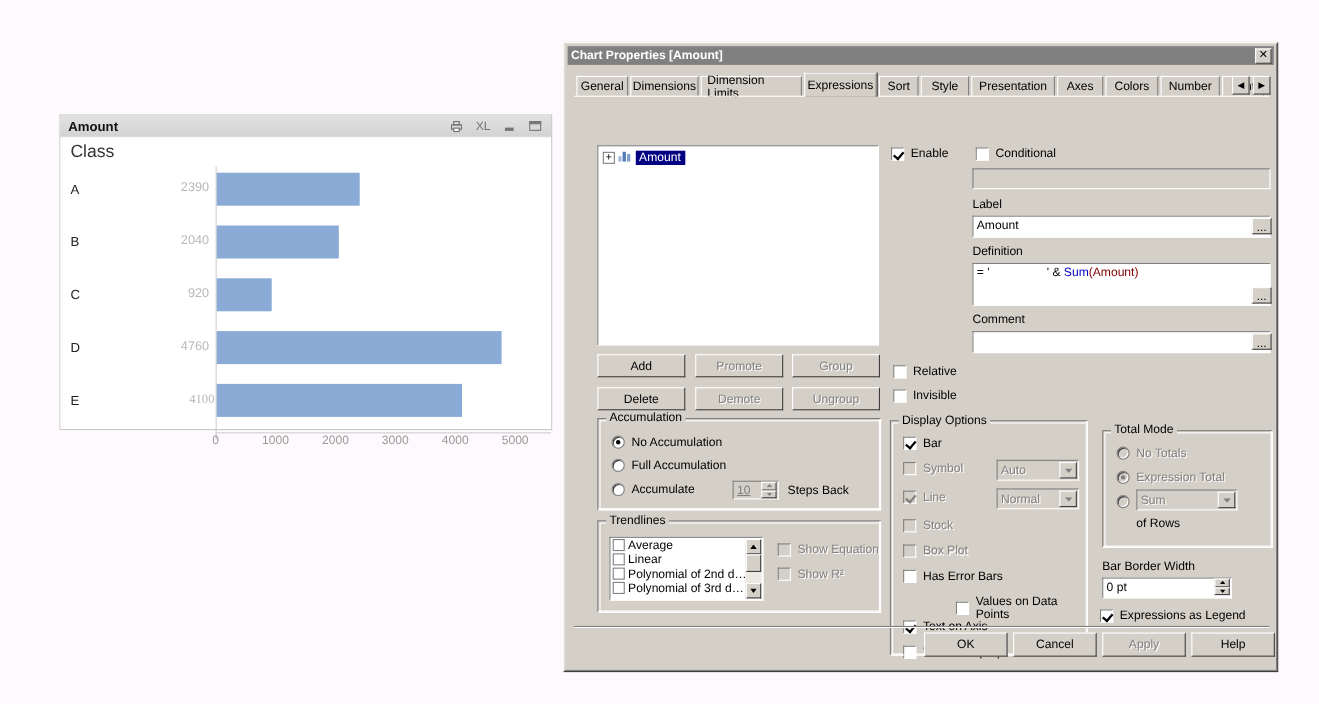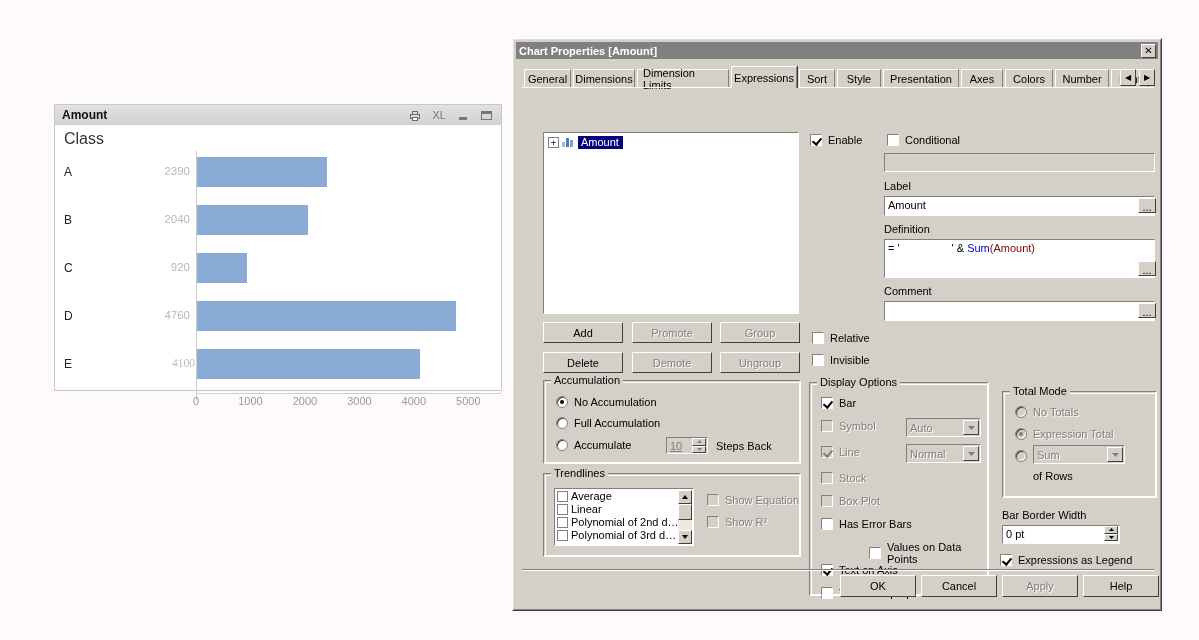--- a/index.html
+++ b/index.html
@@ -27,21 +27,21 @@
     background:linear-gradient(#e2e2e2,#d2d2d2);
     border-bottom:1px solid #cfcfcf;
     display:flex;align-items:center;
     padding:0 4px 0 7px;
     box-sizing:border-box;
   }
   #chart-title{
     font-weight:bold;font-size:12px;color:#111;
     flex:1;letter-spacing:0px;
   }
-  .cap-icons{display:flex;align-items:flex-end;gap:12px;padding-right:4px;color:#767676;}
+  .cap-icons{display:flex;align-items:center;gap:12px;padding-right:4px;color:#767676;}
   .cap-icons svg{display:block;}
   .xl-txt{font-size:11px;color:#767676;font-family:"Liberation Sans",sans-serif;}
 
   #chart-body{position:relative;height:265px;background:#fff;}
   #class-label{position:absolute;left:9px;top:5px;font-size:16px;color:#333;}
   
   #axis-vline{position:absolute;left:141px;top:26px;width:1px;height:249px;background:#cfcfcf;}
   #axis-hline{position:absolute;left:141px;top:268px;width:305px;height:1px;background:#cfcfcf;}
 
   .barrow{position:absolute;left:0;width:100%;height:48px;}
@@ -214,21 +214,21 @@
     box-sizing:border-box;display:flex;align-items:center;justify-content:center;
   }
 
   
   #trend-list{
     position:absolute;left:10px;top:14px;width:140px;height:58px;background:#fff;
     border-top:1px solid #808080;border-left:1px solid #808080;
     border-right:1px solid #ffffff;border-bottom:1px solid #ffffff;
     box-sizing:border-box;overflow:hidden;
   }
-  .tl-item{display:flex;align-items:center;gap:3px;padding:1px 0 0 2px;font-size:11px;white-space:nowrap;}
+  .tl-item{display:flex;gap:3px;padding:1px 0 0 2px;font-size:11px;white-space:nowrap;}
   .tl-cb{width:11px;height:11px;background:#fff;border:1px solid #808080;box-sizing:border-box;flex:none;}
   #trend-scroll{
     position:absolute;right:1px;top:1px;bottom:1px;width:14px;background:#d4d0c8;
     display:flex;flex-direction:column;
   }
   .sb-btn{height:14px;background:#d4d0c8;
     border-top:1px solid #ffffff;border-left:1px solid #ffffff;
     border-right:1px solid #404040;border-bottom:1px solid #404040;
     box-sizing:border-box;display:flex;align-items:center;justify-content:center;font-size:7px;}
   .sb-thumb{height:16px;background:#d4d0c8;

